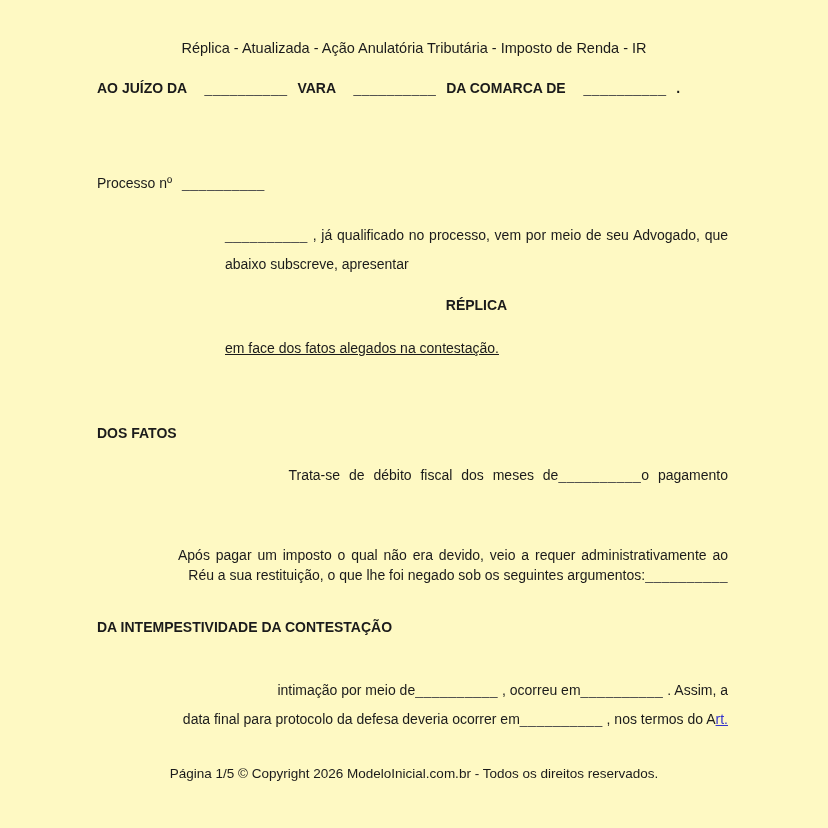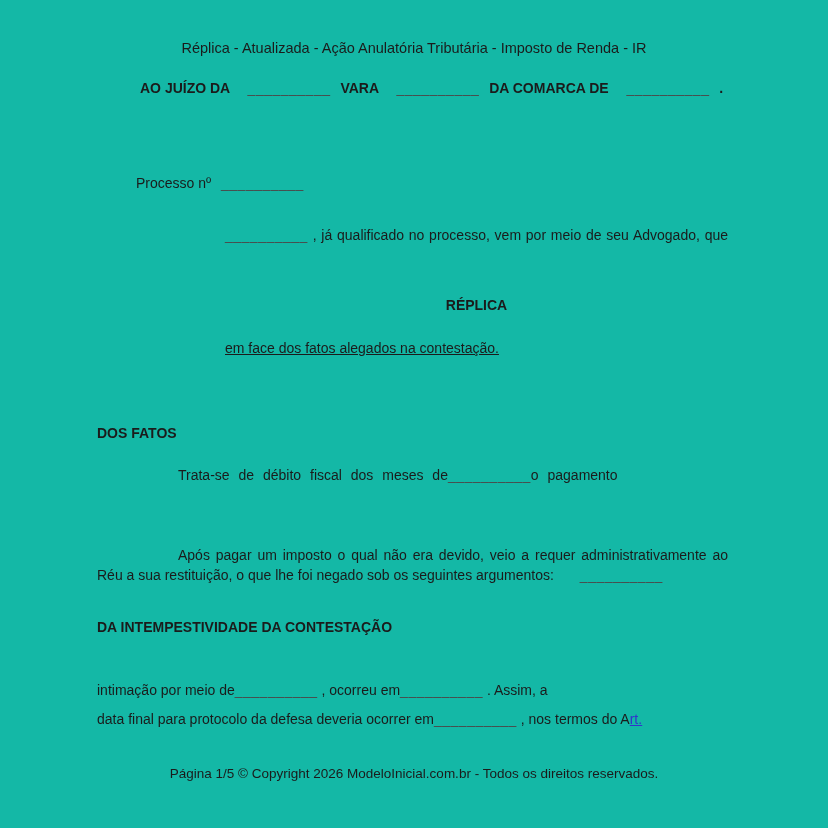--- a/index.html
+++ b/index.html
@@ -1,38 +1,38 @@
 <!DOCTYPE html>
 <html><head>
 <meta charset="utf-8">
 <style>
   html, body { margin: 0; padding: 0; background: #ffffff; }
   .page {
     position: relative;
     width: 828px;
     height: 828px;
-    background: #14b8a6;
+    background: #fef9c3;
     font-family: "Liberation Sans", "DejaVu Sans", sans-serif;
     font-size: 14px;
     color: #1b1b1b;
     overflow: hidden;
   }
   .line { position: absolute; white-space: nowrap; line-height: 17px; }
   
   .jline {
     position: absolute;
     text-align: justify;
     text-align-last: justify;
     line-height: 17px;
   }
   
   .fline {
     position: absolute;
     display: flex;
-    justify-content: flex-start;
+    justify-content: flex-end;
     align-items: baseline;
     white-space: nowrap;
     line-height: 17px;
   }
   .center { text-align: center; }
   .b { font-weight: bold; }
   .title { font-size: 14.5px; }
   .blank {
     color: #4a4a4a;
     font-weight: normal;
@@ -47,54 +47,55 @@
   .link { color: #3333cc; text-decoration: underline; cursor: pointer; }
   .footer { font-size: 13.5px; }
 </style>
 </head>
 <body>
 
 <div class="page">
 
   <div class="line center title" style="top:40px; left:0; width:828px;">Réplica - Atualizada - Ação Anulatória Tributária - Imposto de Renda - IR</div>
 
-  <div class="line b" style="top:80px; left:97px;margin-left:43px;">
+  <div class="line b" style="top:80px; left:97px;">
     <span>AO JUÍZO DA</span>
     <span class="blank gap-s">__________</span>
     <span>VARA</span>
     <span class="blank gap-s">__________</span>
     <span>DA COMARCA DE</span>
     <span class="blank gap-s">__________</span>
     <span>.</span>
   </div>
 
-  <div class="line" style="top:175px; left:97px;margin-left:39px;">
+  <div class="line" style="top:175px; left:97px;">
     <span>Processo nº</span>
     <span class="blank gap-xs">__________</span>
   </div>
 
   <div class="jline" style="top:227px; left:225px; width:503px;">
     <span class="blank">__________</span>
     <span>, já qualificado no processo, vem por meio de seu Advogado, que</span>
   </div>
+  <div class="line" style="top:256px; left:225px;">abaixo subscreve, apresentar</div>
 
   <div class="line b center" style="top:297px; left:225px; width:503px;">RÉPLICA</div>
 
   <div class="line" style="top:340px; left:225px;text-decoration:underline;">em face dos fatos alegados na contestação.</div>
 
   <div class="line b" style="top:425px; left:97px;">DOS FATOS</div>
 
   <div class="fline" style="top:467px; left:97px; width:631px;">
     <span class="indent ws">Trata-se de débito fiscal dos meses de</span>
     <span class="blank">__________</span>
     <span class="ws">o pagamento</span>
   </div>
 
   <div class="jline tindent" style="top:547px; left:97px; width:631px;">Após pagar um imposto o qual não era devido, veio a requer administrativamente ao</div>
-  <div class="fline" style="top:567px; left:97px; width:631px;gap:26px;">
+  <div class="fline" style="top:567px; left:97px; width:631px;">
     <span>Réu a sua restituição, o que lhe foi negado sob os seguintes argumentos:</span>
     <span class="blank">__________</span>
   </div>
 
   <div class="line b" style="top:619px; left:97px;">DA INTEMPESTIVIDADE DA CONTESTAÇÃO</div>
 
 
   <div class="fline" style="top:682px; left:97px; width:631px;">
     <span>intimação por meio de</span>
     <span>

